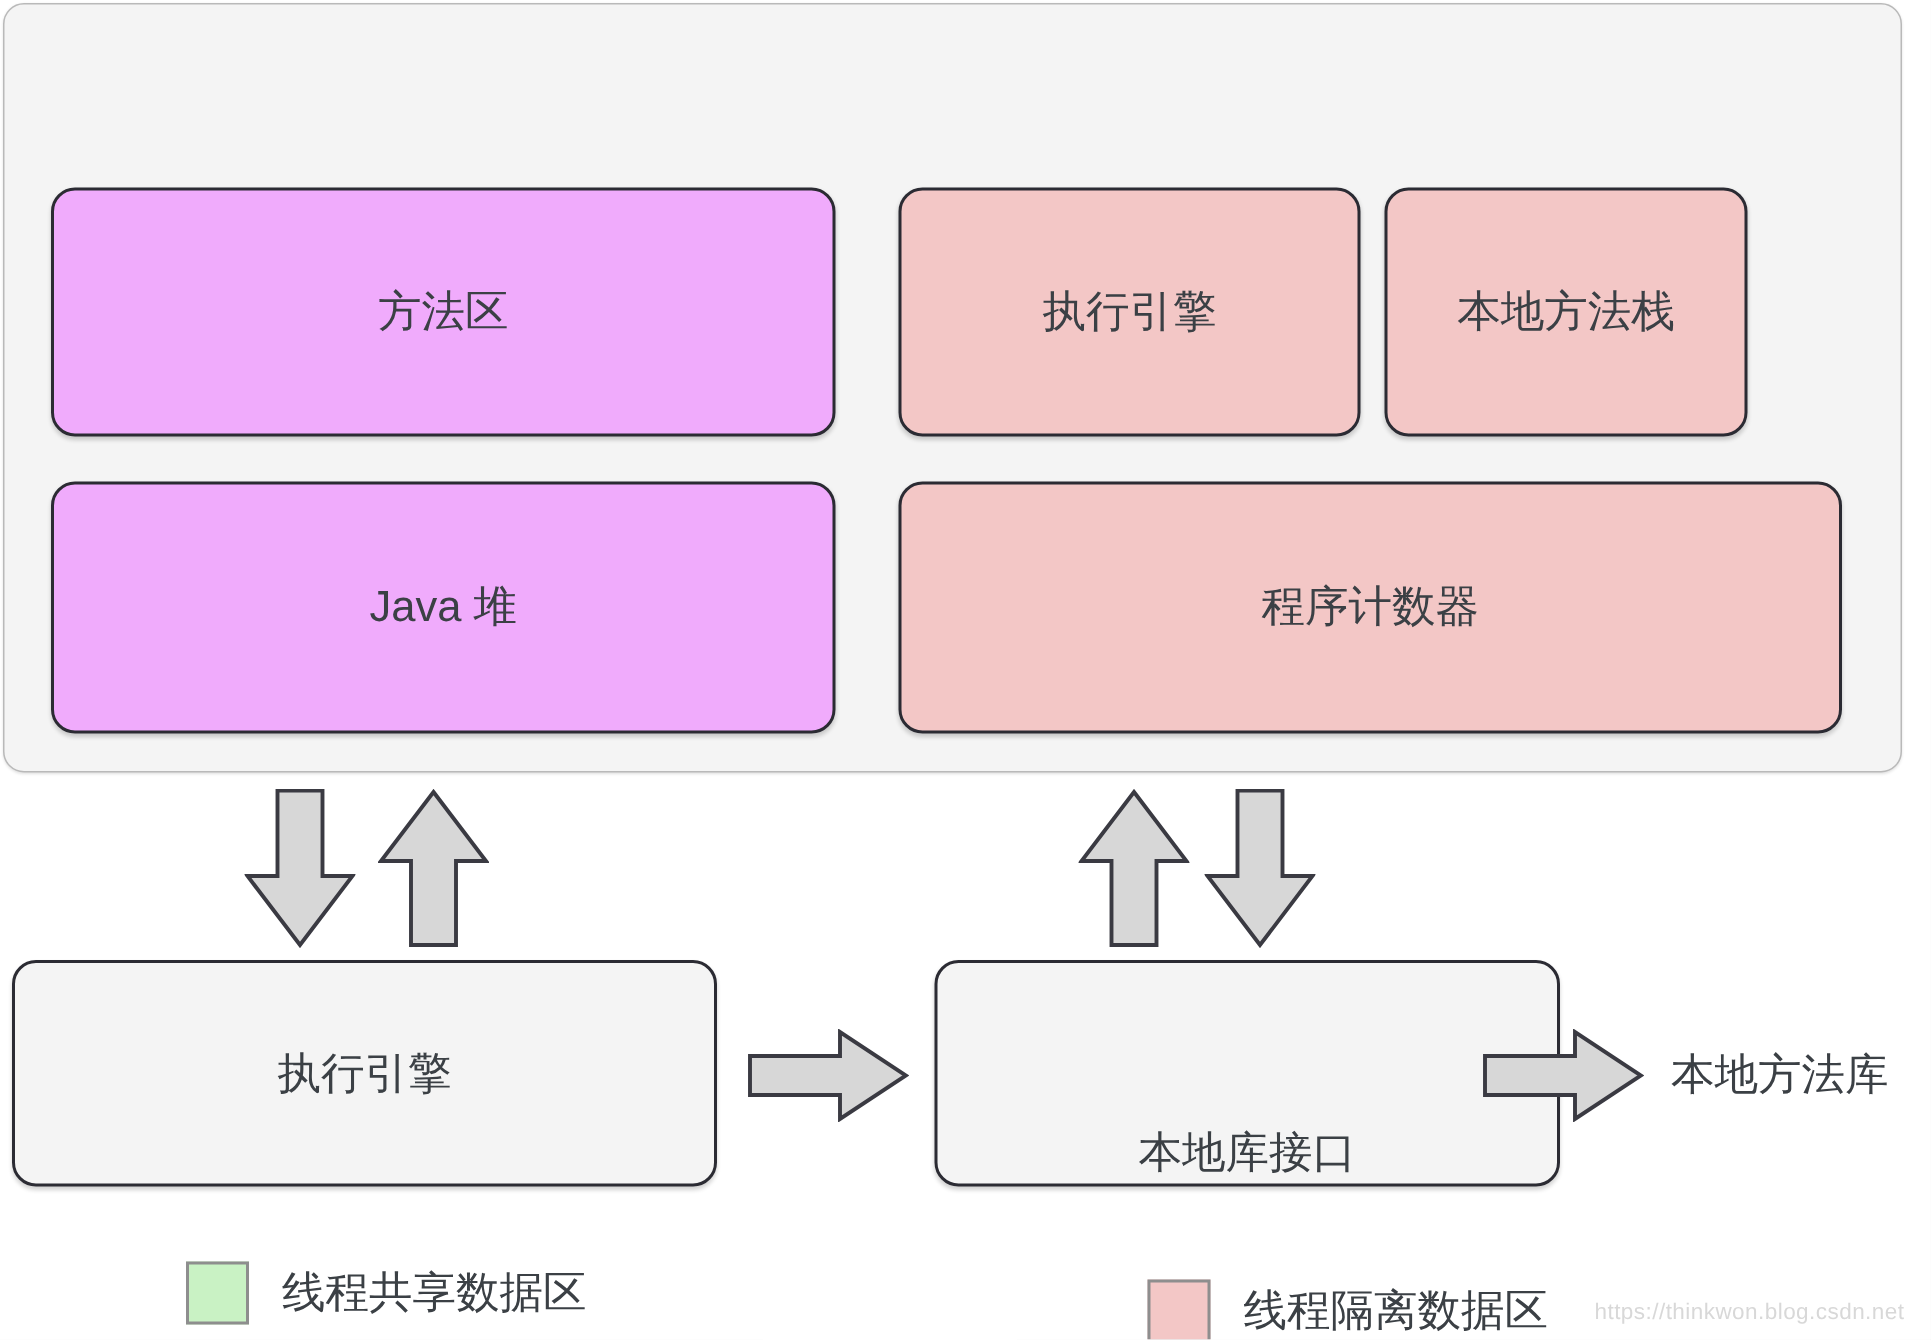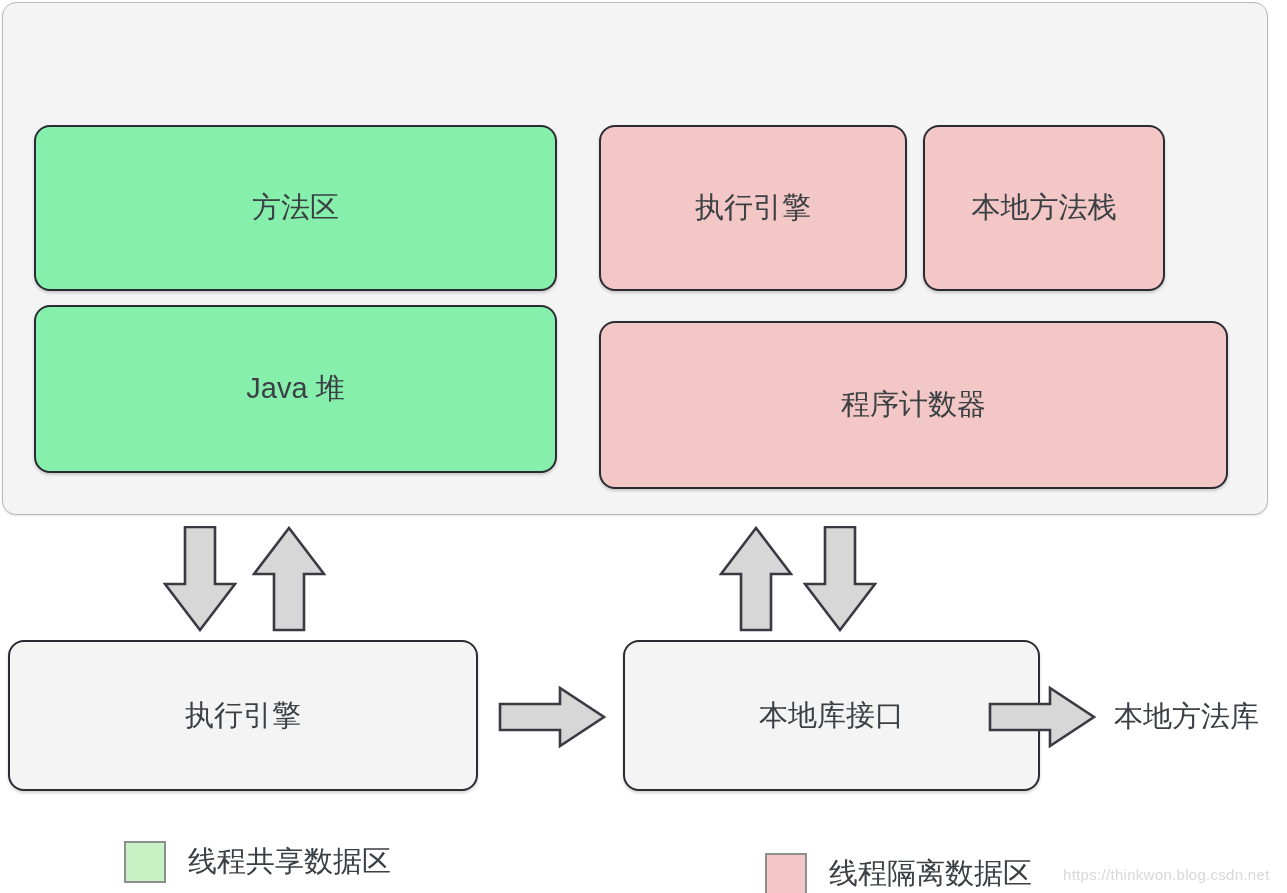--- a/index.html
+++ b/index.html
@@ -48,46 +48,46 @@
     box-sizing: border-box;
     border: 2.5px solid #2b2b33;
     border-radius: 16px;
     display: flex;
     align-items: center;
     justify-content: center;
     font-size: 29px;
     color: #3b4045;
     box-shadow: 0 2px 3px rgba(0,0,0,0.18);
   }
-  .mbox.green { background: #86efac; }
+  .mbox.green { background: #f0abfc; }
   .mbox.pink  { background: #f3c7c6; }
 
   
   .box-method   { left: 31px;  top: 122px; width: 523px; height: 166px; }
   .box-vmstack  { left: 596px; top: 122px; width: 308px; height: 166px; }
   .box-natstack { left: 920px; top: 122px; width: 242px; height: 166px; }
-  .box-heap     { left: 31px;  top: 302px; width: 523px; height: 168px; }
+  .box-heap     { left: 31px;  top: 318px; width: 523px; height: 168px; }
   .box-pc       { left: 596px; top: 318px; width: 629px; height: 168px; }
 
   
   .pbox {
     position: absolute;
     box-sizing: border-box;
     background: #f4f4f4;
     border: 2.5px solid #2b2b33;
     border-radius: 16px;
     display: flex;
     align-items: center;
     justify-content: center;
     font-size: 29px;
     color: #3b4045;
     box-shadow: 0 2px 3px rgba(0,0,0,0.18);
   }
   .box-engine  { left: 8px;   top: 640px; width: 470px; height: 151px; }
-  .box-nativeif{ left: 623px; top: 640px; width: 417px; height: 151px; }
+  .box-nativeif{ left: 623px; top: 640px; width: 417px; height: 151px; align-items: flex-end; }
 
   .plain-label {
     position: absolute;
     font-size: 29px;
     color: #3b4045;
     white-space: nowrap;
   }
   .label-nativelib { left: 1114px; top: 697px; }
 
   

